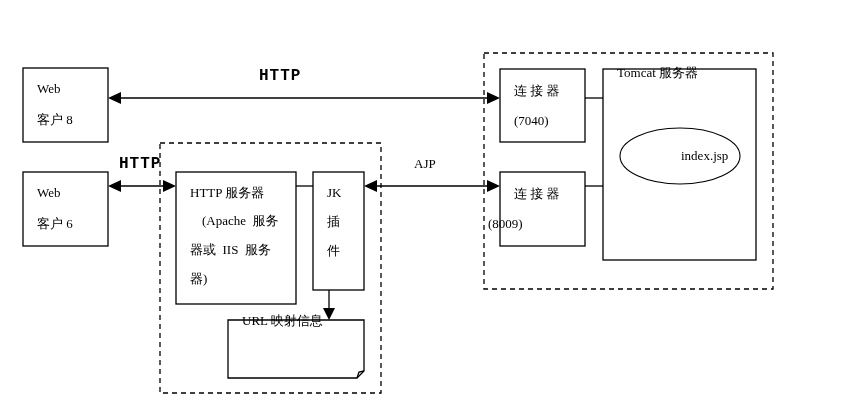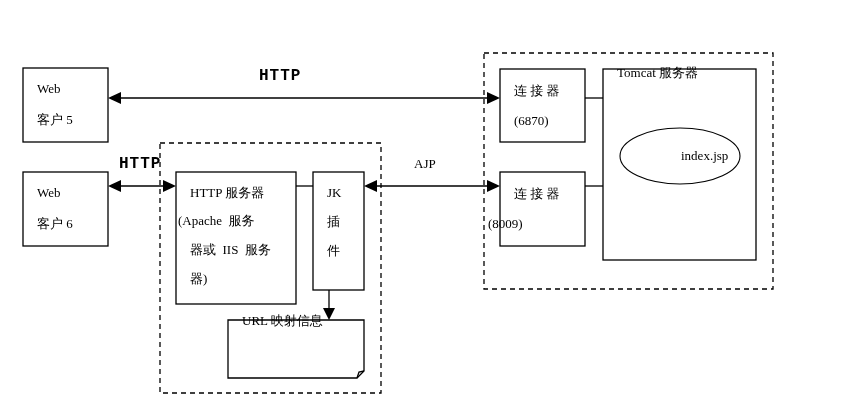--- a/index.html
+++ b/index.html
@@ -48,38 +48,38 @@
   <line class="line" x1="120" y1="186" x2="164" y2="186"></line>
   <polygon class="head" points="108,186 121,180 121,192"></polygon>
   <polygon class="head" points="176,186 163,180 163,192"></polygon>
 
   <line class="line" x1="376" y1="186" x2="488" y2="186"></line>
   <polygon class="head" points="364,186 377,180 377,192"></polygon>
   <polygon class="head" points="500,186 487,180 487,192"></polygon>
 </svg>
 
 <div class="lbl" style="left:37px;top:82px;">Web</div>
-<div class="lbl" style="left:37px;top:113px;">客户 5</div>
+<div class="lbl" style="left:37px;top:113px;">客户 8</div>
 <div class="lbl" style="left:37px;top:186px;">Web</div>
 <div class="lbl" style="left:37px;top:217px;">客户 6</div>
 
 <div class="proto" style="left:259px;top:67px;">HTTP</div>
 <div class="proto" style="left:119px;top:155px;">HTTP</div>
 <div class="lbl" style="left:414px;top:157px;">AJP</div>
 
 <div class="lbl" style="left:190px;top:186px;">HTTP 服务器</div>
-<div class="lbl" style="left:178px;top:214px;white-space:pre;">(Apache  服务</div>
+<div class="lbl" style="left:202px;top:214px;white-space:pre;">(Apache  服务</div>
 <div class="lbl" style="left:190px;top:243px;white-space:pre;">器或  IIS  服务</div>
 <div class="lbl" style="left:190px;top:272px;">器)</div>
 
 <div class="lbl" style="left:327px;top:186px;">JK</div>
 <div class="lbl" style="left:327px;top:215px;">插</div>
 <div class="lbl" style="left:327px;top:244px;">件</div>
 
 <div class="lbl" style="left:242px;top:314px;">URL 映射信息</div>
 
 <div class="lbl" style="left:514px;top:84px;">连 接 器</div>
-<div class="lbl" style="left:514px;top:114px;">(6870)</div>
+<div class="lbl" style="left:514px;top:114px;">(7040)</div>
 <div class="lbl" style="left:514px;top:187px;">连 接 器</div>
 <div class="lbl" style="left:488px;top:217px;">(8009)</div>
 
 <div class="lbl" style="left:617px;top:66px;">Tomcat 服务器</div>
 <div class="lbl" style="left:650px;top:149px;margin-left:31px;">index.jsp</div>
 
 </body></html>

